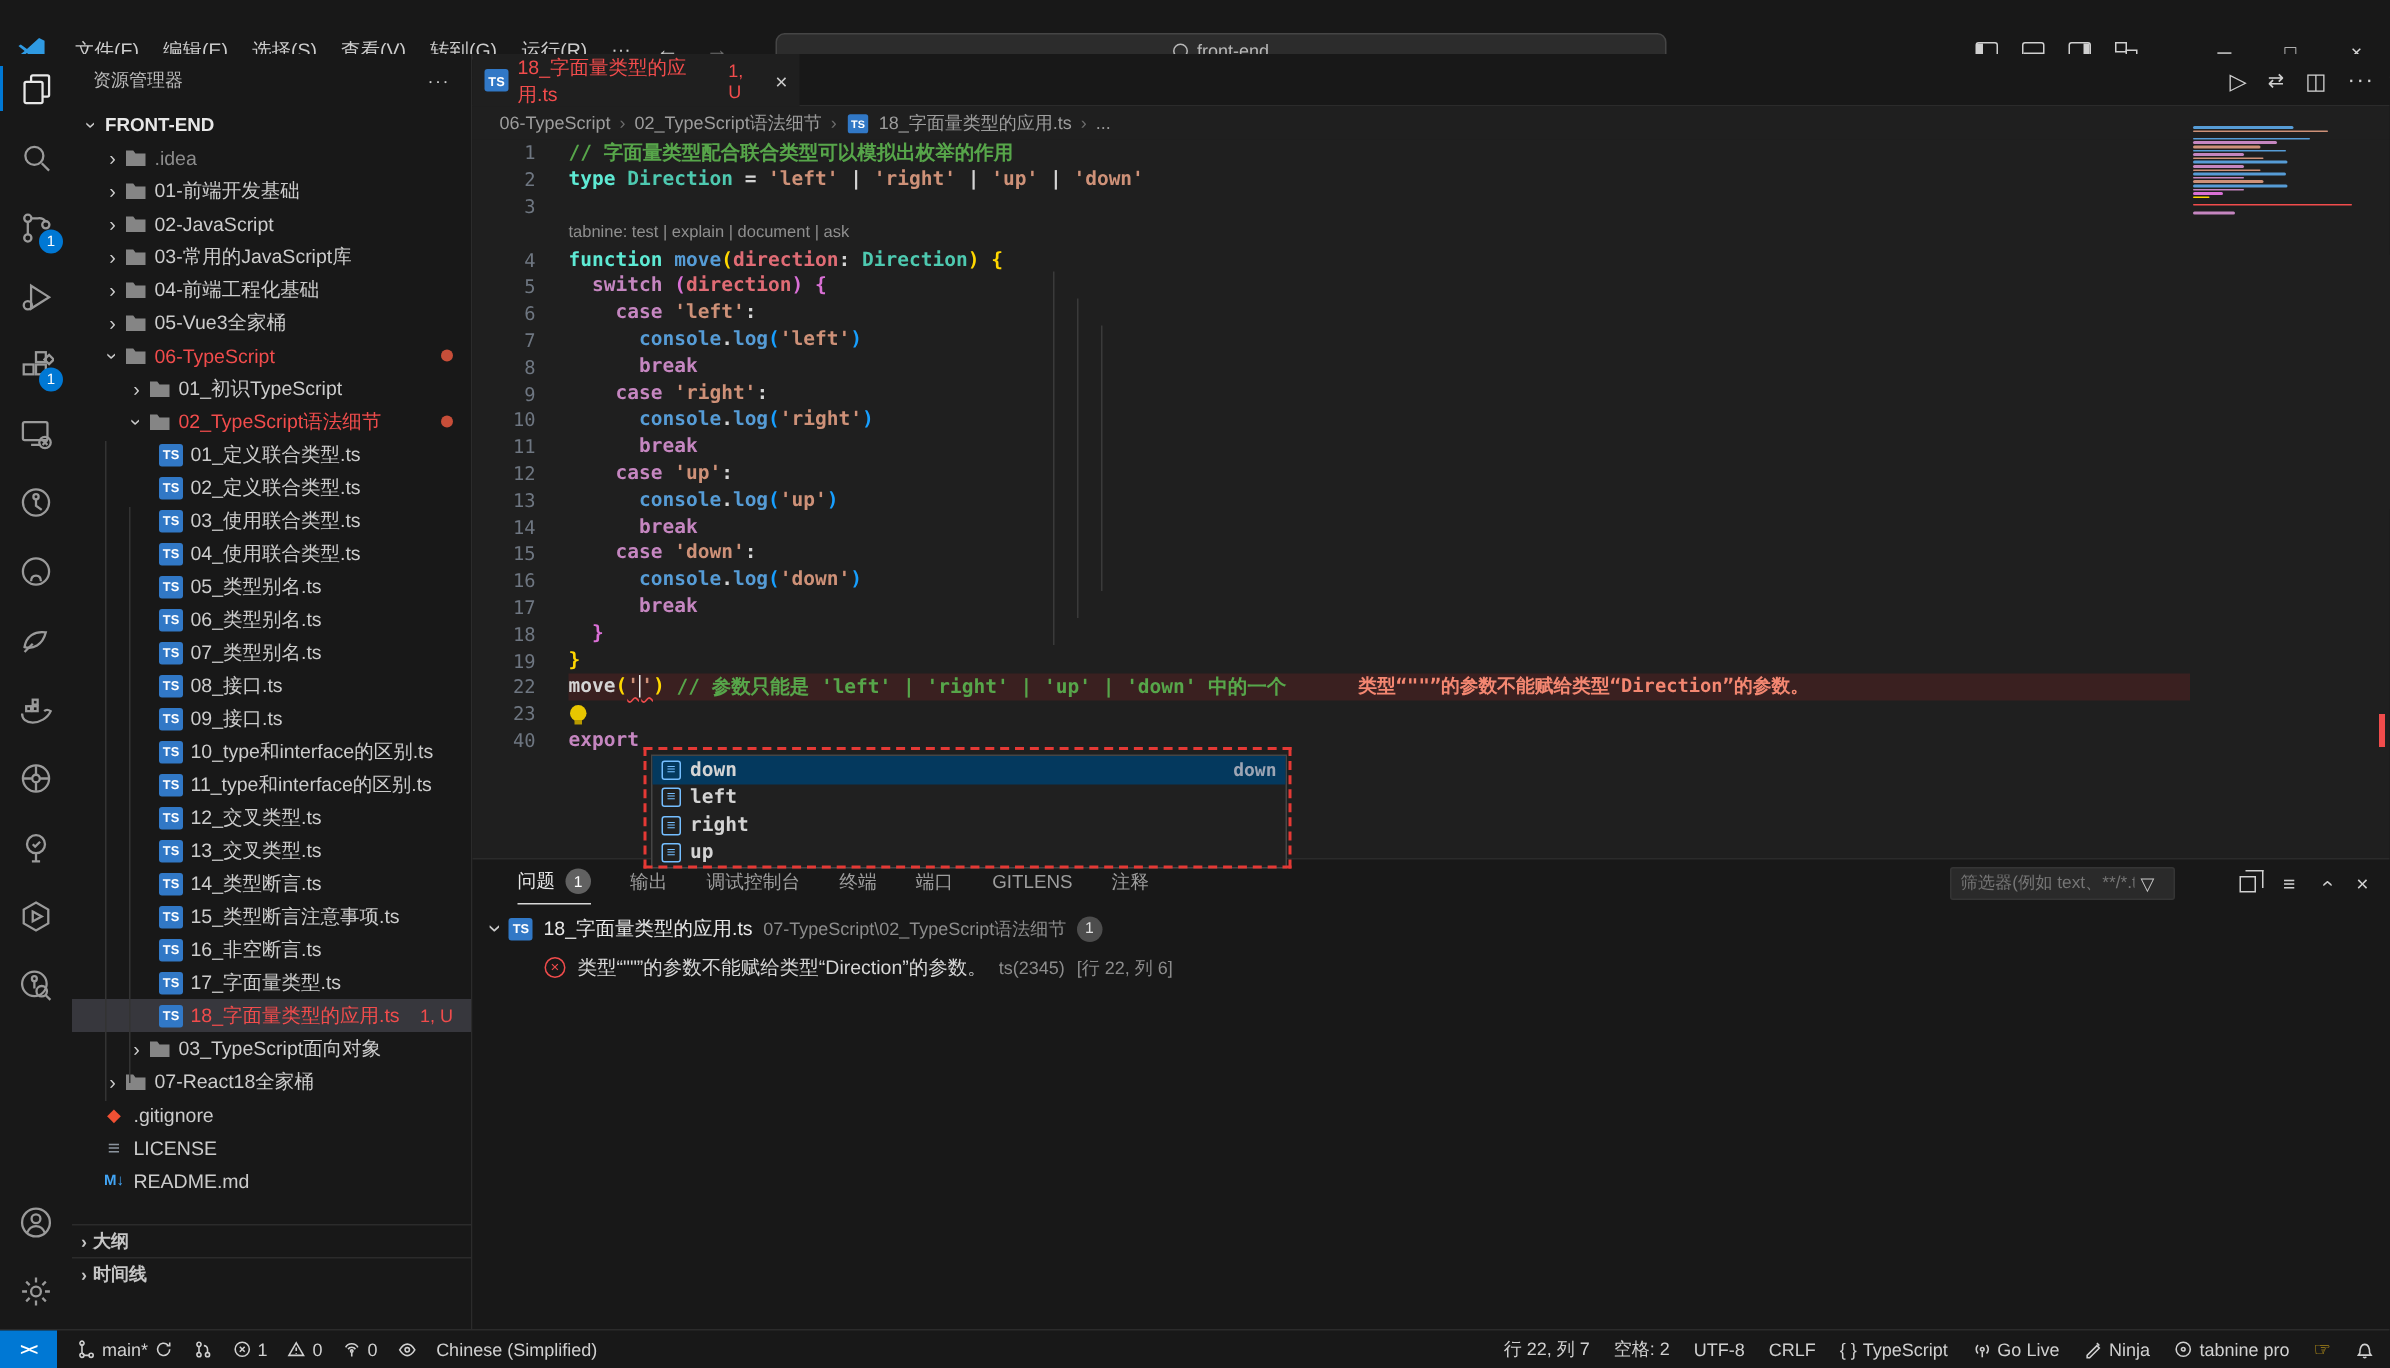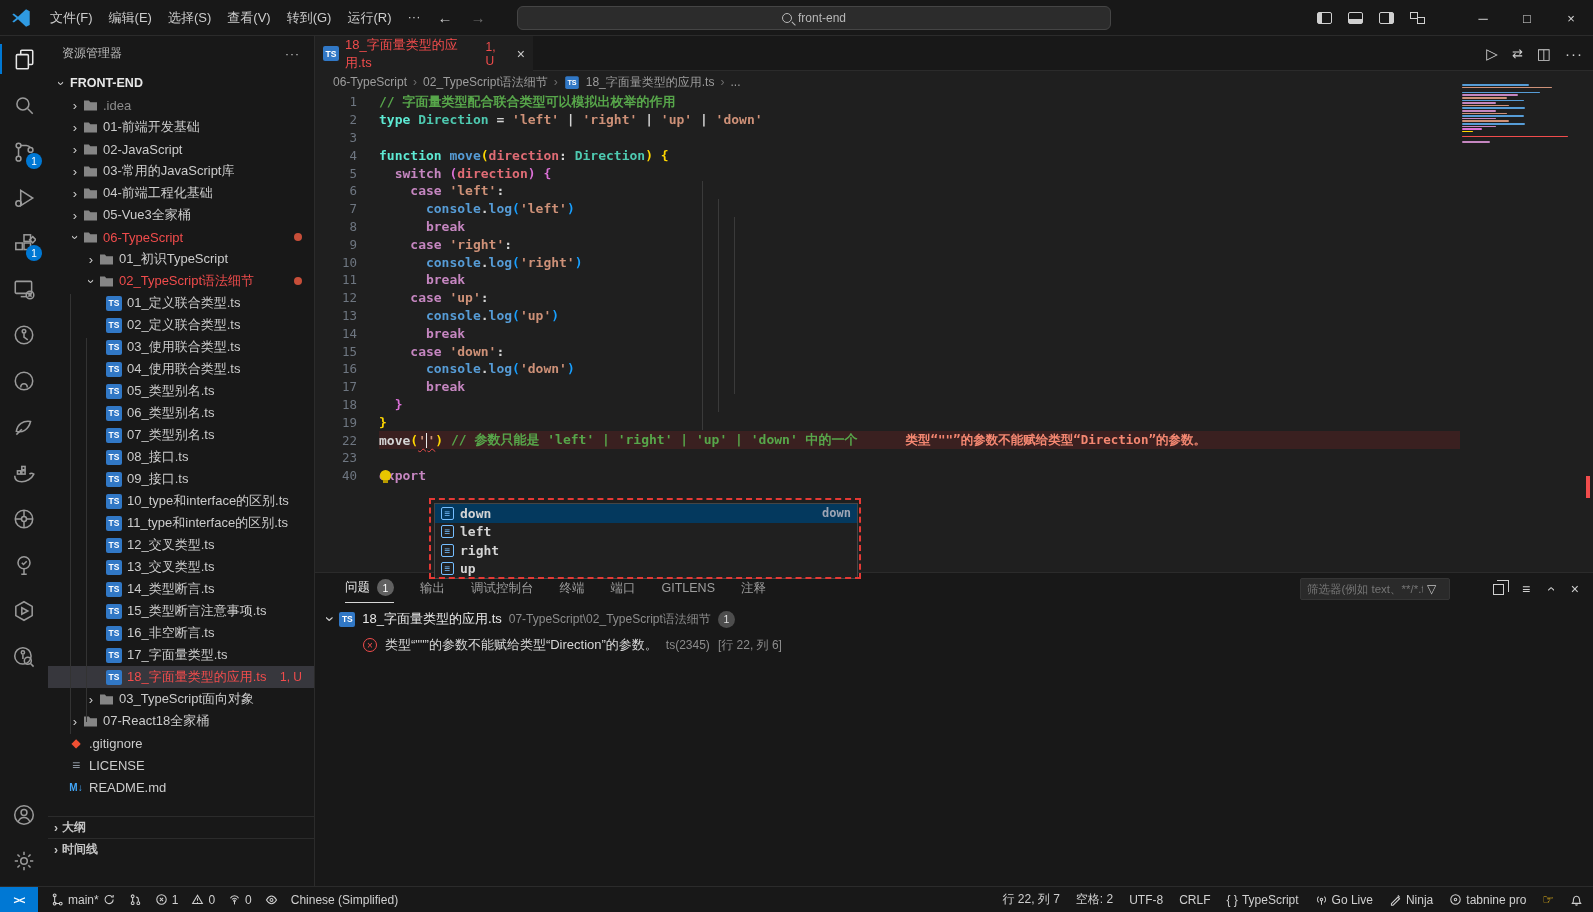--- a/index.html
+++ b/index.html
@@ -1,20 +1,20 @@
 <!DOCTYPE html>
 <html><head>
 <meta charset="utf-8">
 <style>
   * { margin:0; padding:0; box-sizing:border-box; }
   html,body { width:1593px; height:912px; overflow:hidden; background:#181818;
     font-family:"Liberation Sans", sans-serif; color:#cccccc; }
 
   
-  #titlebar { position:absolute; left:0; top:0; width:1593px; height:36px;
+  #titlebar { position:absolute; left:0; top:16px; width:1593px; height:36px;
     background:#181818; border-bottom:1px solid #2b2b2b; display:flex; align-items:center; }
   #vscode-logo { width:22px; height:22px; margin:0 10px 0 10px; }
   .menu-item { font-size:13px; color:#cccccc; padding:4px 8px; border-radius:4px; cursor:default; }
   .nav-arrow { color:#cfcfcf; font-size:15px; padding:0 9px; }
   .nav-arrow.dim { color:#6d6d6d; }
   #cmd-center { position:absolute; left:517px; top:6px; width:594px; height:24px;
     background:#2c2c2c; border:1px solid #454545; border-radius:6px;
     display:flex; align-items:center; justify-content:center; gap:6px; color:#b8b8b8; font-size:12px; }
   .mag { width:10px; height:10px; border:1.4px solid #b8b8b8; border-radius:50%; position:relative; }
   .mag:after { content:""; position:absolute; width:5px; height:1.4px; background:#b8b8b8;
@@ -548,20 +548,21 @@
         <span class="ct"><span class="tk-c">// 字面量类型配合联合类型可以模拟出枚举的作用</span></span>
       </div>
       <div class="cline">
         <span class="ln">2</span>
         <span class="ct"><span class="tk-k">type </span><span class="tk-t2">Direction</span><span class="tk-p"> = </span><span class="tk-s">'left'</span><span class="tk-p"> | </span><span class="tk-s">'right'</span><span class="tk-p"> | </span><span class="tk-s">'up'</span><span class="tk-p"> | </span><span class="tk-s">'down'</span></span>
       </div>
       <div class="cline">
         <span class="ln">3</span>
         <span class="ct"></span>
       </div>
+      <div class="lens">tabnine: test | explain | document | ask</div>
       <div class="cline">
         <span class="ln">4</span>
         <span class="ct"><span class="tk-k">function </span><span class="tk-fn">move</span><span class="tk-b1">(</span><span class="tk-v">direction</span><span class="tk-p">: </span><span class="tk-t2">Direction</span><span class="tk-b1">)</span><span class="tk-p"> </span><span class="tk-b1">{</span></span>
       </div>
       <div class="cline">
         <span class="ln">5</span>
         <span class="ct"><span class="tk-p">  </span><span class="tk-k2">switch</span><span class="tk-p"> </span><span class="tk-b2">(</span><span class="tk-v">direction</span><span class="tk-b2">)</span><span class="tk-p"> </span><span class="tk-b2">{</span></span>
       </div>
       <div class="cline">
         <span class="ln">6</span>

